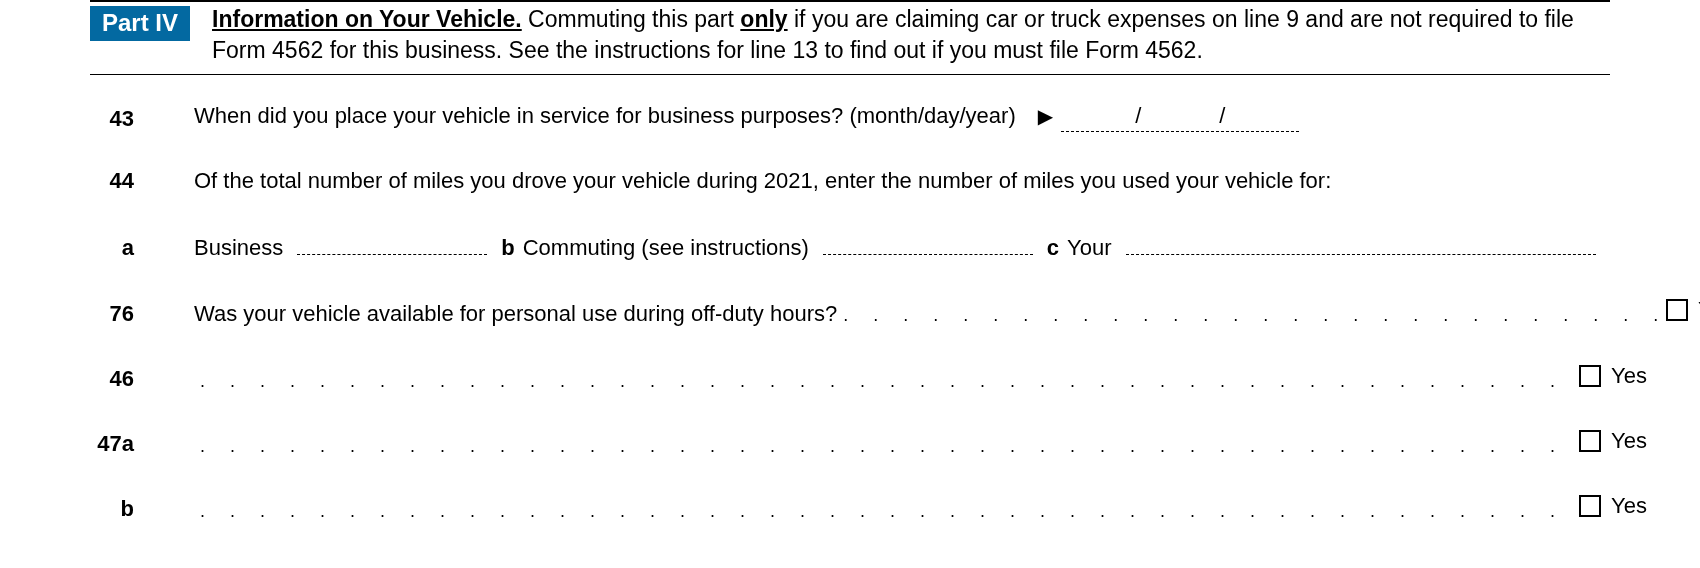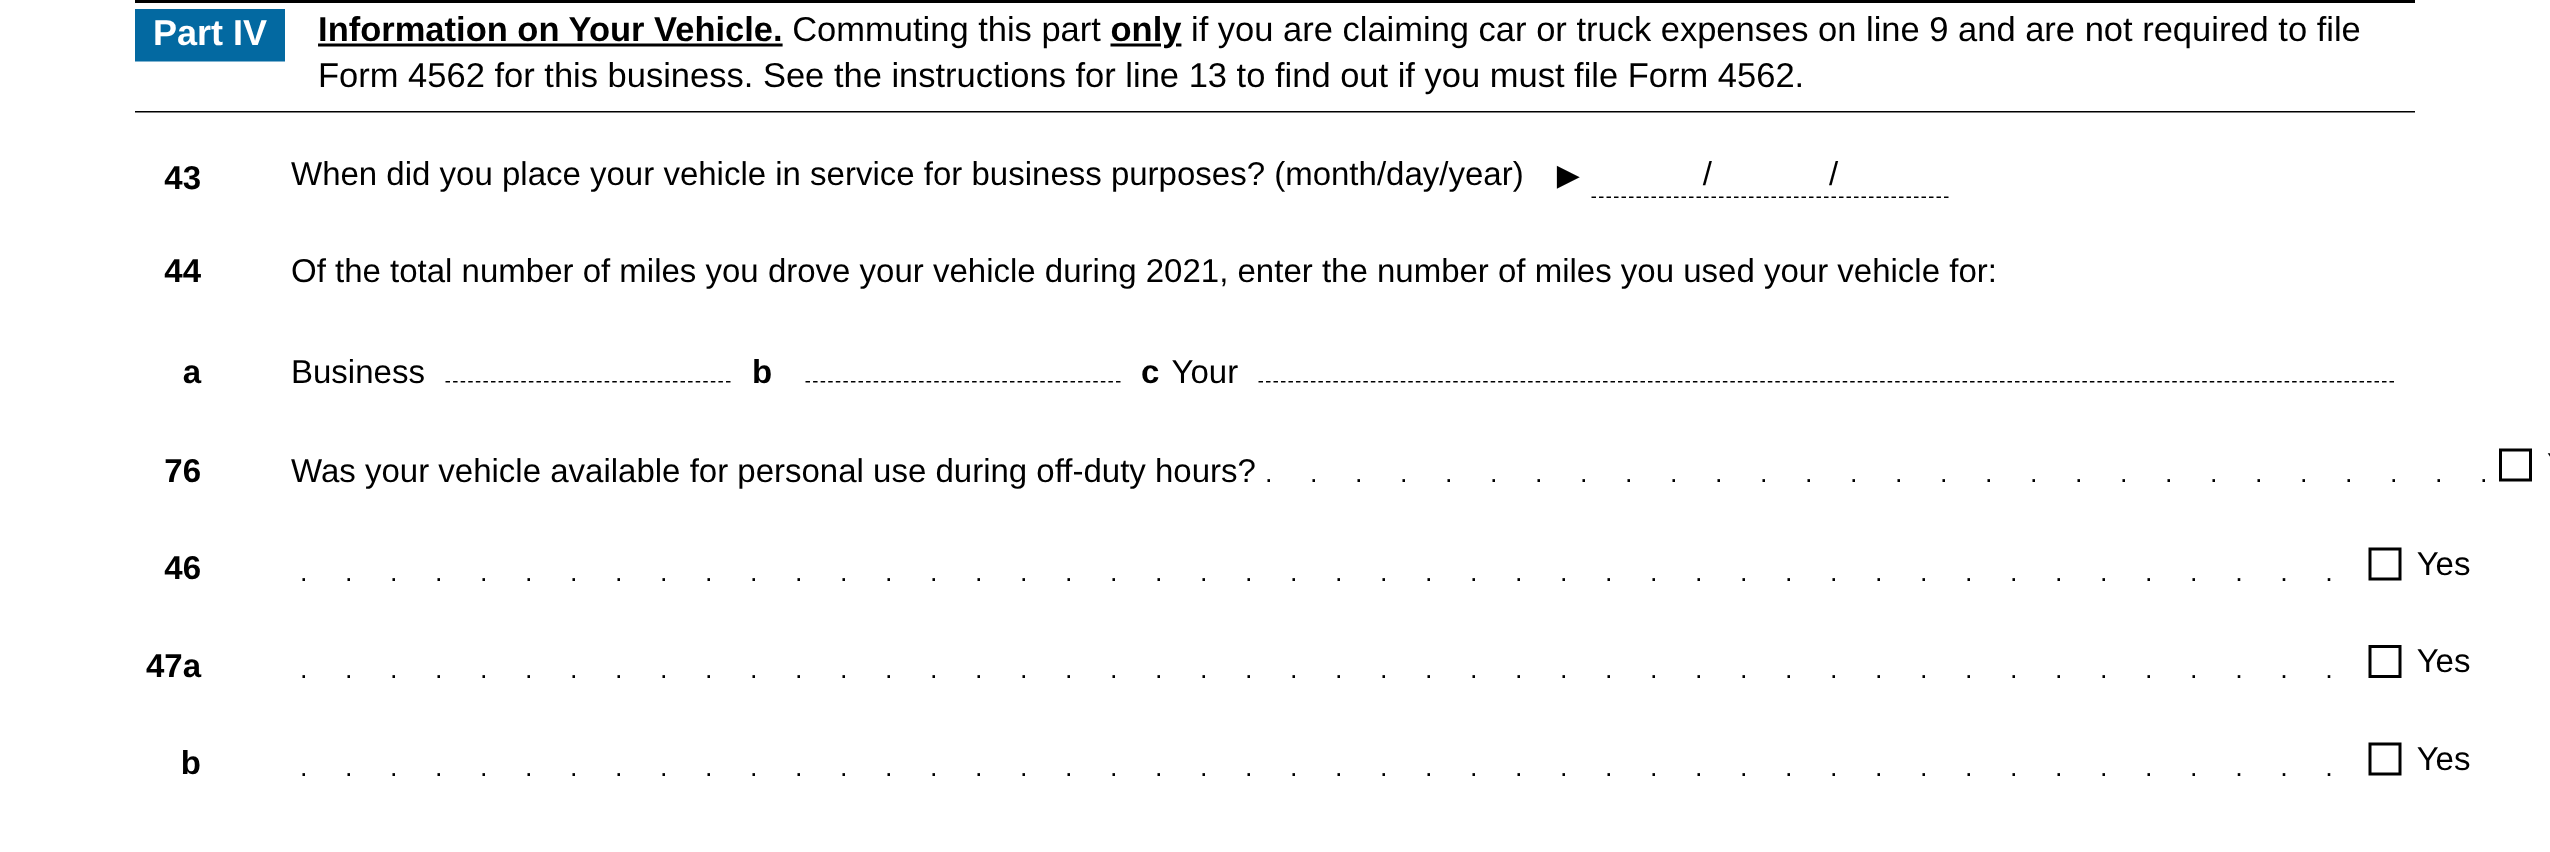--- a/index.html
+++ b/index.html
@@ -166,20 +166,21 @@
         <span>Of the total number of miles you drove your vehicle during 2021, enter the number of miles you used your vehicle for:</span>
       </div>
     </div>
 
     <div class="line-row">
       <div class="line-num">a</div>
       <div class="line-body">
         <span>Business</span>
         <span class="fill-blank sm"></span>
         <span class="sub-label">b</span>
+        <span>Commuting (see instructions)</span>
         <span class="fill-blank md"></span>
         <span class="sub-label">c</span>
         <span>Your</span>
         <span class="fill-blank"></span>
       </div>
     </div>
 
     <div class="line-row">
       <div class="line-num">76</div>
       <div class="line-body">

